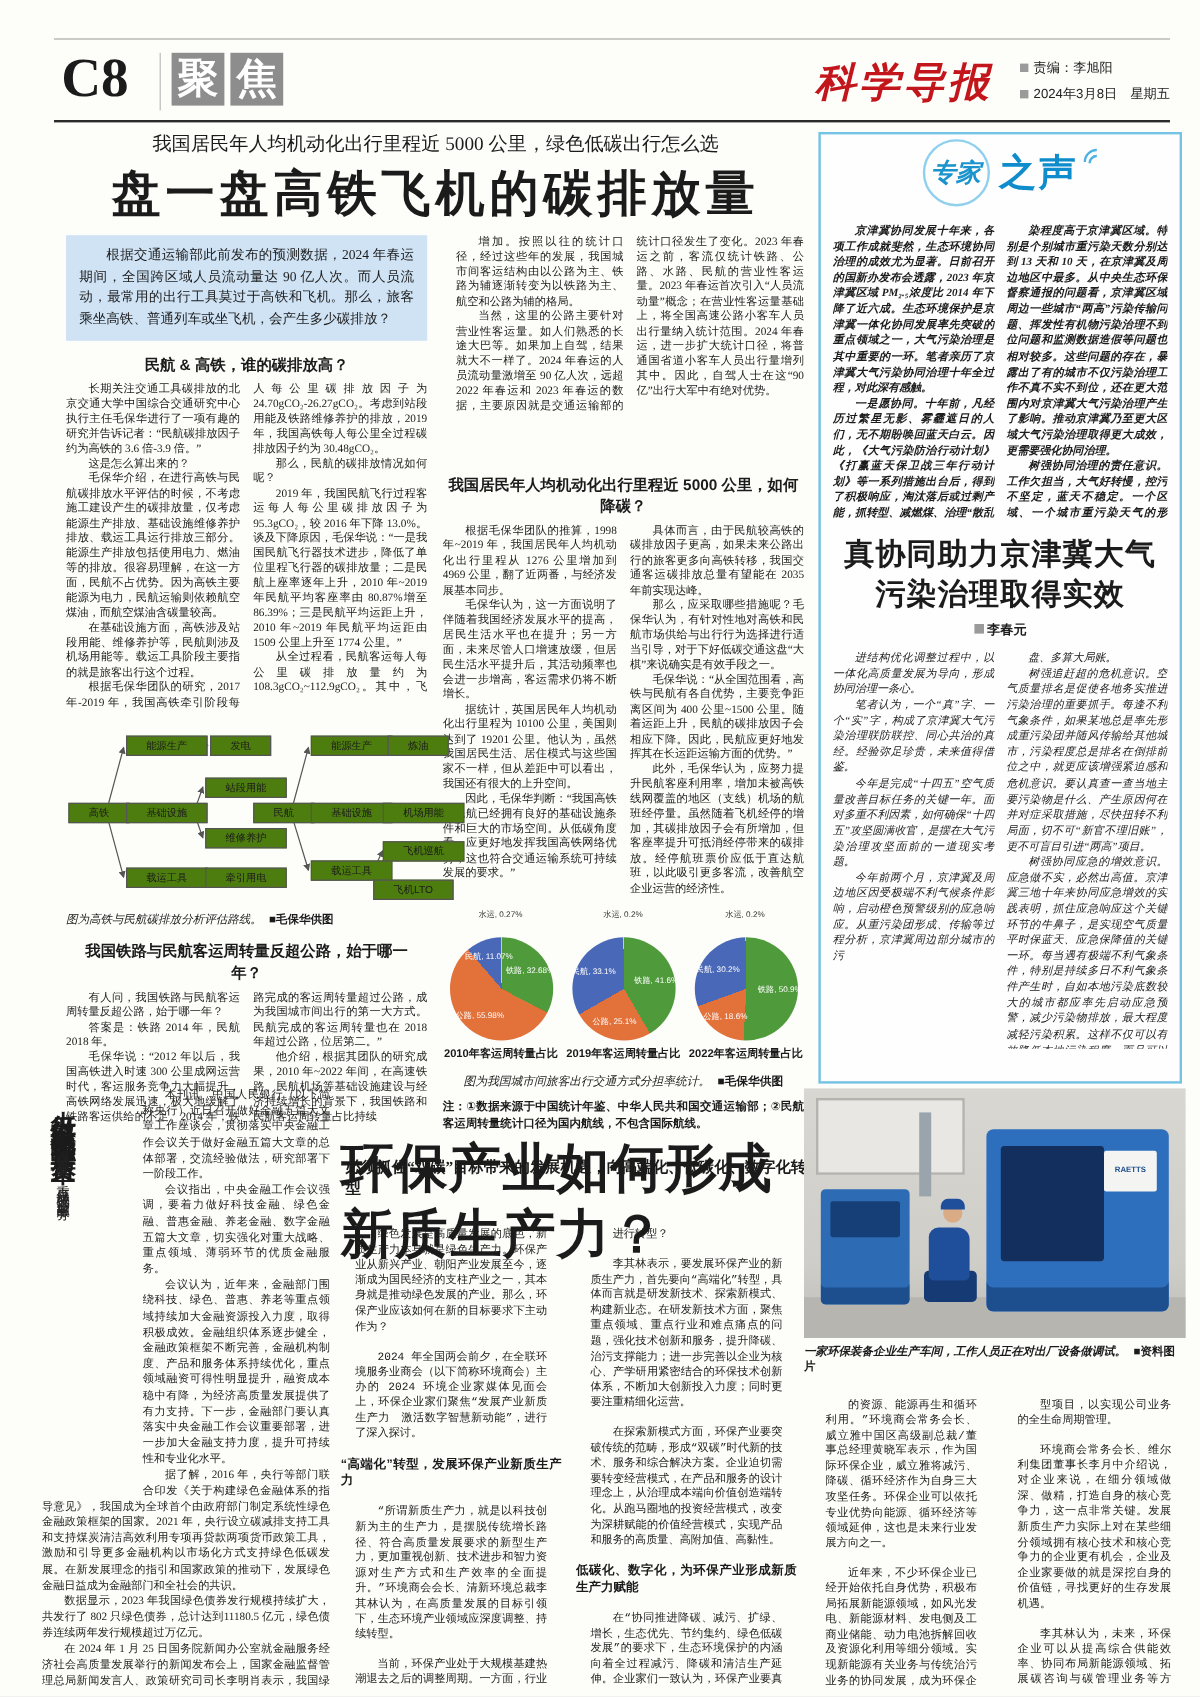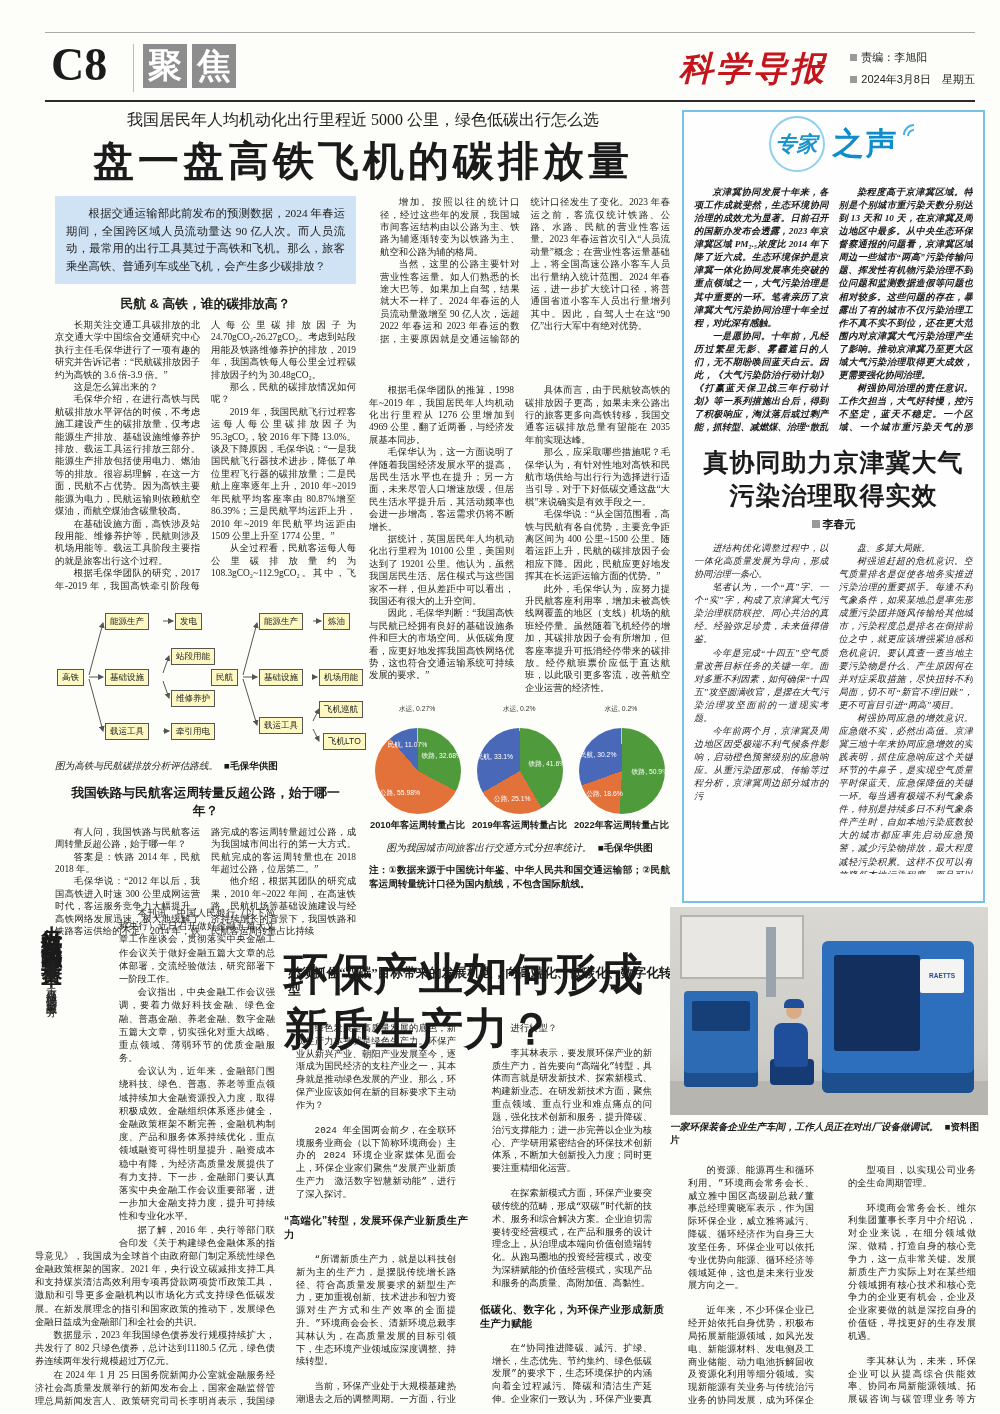--- a/index.html
+++ b/index.html
@@ -32,22 +32,22 @@
             font-family:"Liberation Sans",sans-serif;line-height:1.4;}
   .cols2{columns:2;column-gap:11px;font-size:9.4px;line-height:1.32;text-align:justify;overflow:hidden;}
   .cols2 p{margin:0;text-indent:2em;}
   #s1text{height:276px;}
   #s2text{height:128px;}
   #contText{height:188px;margin-left:11px;}
   #s3text{height:322px;}
   
   #diag{position:relative;height:152px;margin-top:8px;}
   #diag svg{position:absolute;left:0;top:0;}
-  .dbox{position:absolute;border:1px solid #555;background:#fef9c3;font-size:8.5px;line-height:1;
-        padding:3px 4px;white-space:nowrap;font-family:"Liberation Sans",sans-serif;}
+  .dbox{position:absolute;border:1px solid #555;background:#4d7c0f;font-size:8.5px;line-height:1;
+        padding:3px 16px;white-space:nowrap;font-family:"Liberation Sans",sans-serif;}
   .dcap{font-size:9.6px;text-align:left;margin-top:5px;}
   .dcap .cap-i{font-style:italic;}
   .dcap .credit{font-weight:bold;margin-left:6px;font-style:normal;}
   
   .pies{display:flex;justify-content:space-between;margin-top:10px;}
   .pie-wrap{width:97px;text-align:center;padding-top:12px;}
   .pie{width:86px;height:86px;border-radius:50%;position:relative;margin:0 auto;}
   .pie-label{position:absolute;transform:translate(-50%,-50%);font-size:6.8px;color:#fff;
              white-space:nowrap;font-family:"Liberation Sans",sans-serif;}
   .pie-label.outside{color:#333;}
@@ -189,39 +189,40 @@
           <div class="dbox" style="left:116px;top:45px;">站段用能</div>
           <div class="dbox" style="left:116px;top:87px;">维修养护</div>
           <div class="dbox" style="left:116px;top:120px;">牵引用电</div>
           <div class="dbox" style="left:156px;top:66px;">民航</div>
           <div class="dbox" style="left:204px;top:10px;">能源生产</div>
           <div class="dbox" style="left:204px;top:66px;">基础设施</div>
           <div class="dbox" style="left:204px;top:114px;">载运工具</div>
           <div class="dbox" style="left:268px;top:10px;">炼油</div>
           <div class="dbox" style="left:264px;top:66px;">机场用能</div>
           <div class="dbox" style="left:264px;top:98px;">飞机巡航</div>
-          <div class="dbox" style="left:268px;top:130px;">飞机LTO</div>
+          <div class="dbox" style="left:256px;top:130px;">飞机LTO</div>
         </div>
         <div class="dcap">
           <span class="cap-i">图为高铁与民航碳排放分析评估路线。</span><span class="credit">■毛保华供图</span>
         </div>
         <div class="sec-head">我国铁路与民航客运周转量反超公路，始于哪一年？</div>
         <div id="s2text" class="cols2">
             <p>有人问，我国铁路与民航客运周转量反超公路，始于哪一年？</p>
             <p>答案是：铁路 2014 年，民航 2018 年。</p>
             <p>毛保华说：“2012 年以后，我国高铁进入时速 300 公里成网运营时代，客运服务竞争力大幅提升，高铁网络发展迅速，极大地缓解了铁路客运供给的不足。2014 年，铁路完成的客运周转量超过公路，成为我国城市间出行的第一大方式。民航完成的客运周转量也在 2018 年超过公路，位居第二。”</p>
             <p>他介绍，根据其团队的研究成果，2010 年~2022 年间，在高速铁路、民航机场等基础设施建设与经济持续增长的背景下，我国铁路和民航客运周转量占比持续</p>
           </div>
       </div>
 
       <div class="half">
         <div id="contText" class="cols2">
             <p>增加。按照以往的统计口径，经过这些年的发展，我国城市间客运结构由以公路为主、铁路为辅逐渐转变为以铁路为主、航空和公路为辅的格局。</p>
             <p>当然，这里的公路主要针对营业性客运量。如人们熟悉的长途大巴等。如果加上自驾，结果就大不一样了。2024 年春运的人员流动量激增至 90 亿人次，远超 2022 年春运和 2023 年春运的数据，主要原因就是交通运输部的统计口径发生了变化。2023 年春运之前，客流仅统计铁路、公路、水路、民航的营业性客运量。2023 年春运首次引入“人员流动量”概念；在营业性客运量基础上，将全国高速公路小客车人员出行量纳入统计范围。2024 年春运，进一步扩大统计口径，将普通国省道小客车人员出行量增列其中。因此，自驾人士在这“90 亿”出行大军中有绝对优势。</p>
           </div>
+        <div class="sec-head">我国居民年人均机动化出行里程近 5000 公里，如何降碳？</div>
         <div id="s3text" class="cols2">
             <p>根据毛保华团队的推算，1998 年~2019 年，我国居民年人均机动化出行里程从 1276 公里增加到 4969 公里，翻了近两番，与经济发展基本同步。</p>
             <p>毛保华认为，这一方面说明了伴随着我国经济发展水平的提高，居民生活水平也在提升；另一方面，未来尽管人口增速放缓，但居民生活水平提升后，其活动频率也会进一步增高，客运需求仍将不断增长。</p>
             <p>据统计，英国居民年人均机动化出行里程为 10100 公里，美国则达到了 19201 公里。他认为，虽然我国居民生活、居住模式与这些国家不一样，但从差距中可以看出，我国还有很大的上升空间。</p>
             <p>因此，毛保华判断：“我国高铁与民航已经拥有良好的基础设施条件和巨大的市场空间。从低碳角度看，应更好地发挥我国高铁网络优势，这也符合交通运输系统可持续发展的要求。”</p>
             <p>具体而言，由于民航较高铁的碳排放因子更高，如果未来公路出行的旅客更多向高铁转移，我国交通客运碳排放总量有望能在 2035 年前实现达峰。</p>
             <p>那么，应采取哪些措施呢？毛保华认为，有针对性地对高铁和民航市场供给与出行行为选择进行适当引导，对于下好低碳交通这盘“大棋”来说确实是有效手段之一。</p>
             <p>毛保华说：“从全国范围看，高铁与民航有各自优势，主要竞争距离区间为 400 公里~1500 公里。随着运距上升，民航的碳排放因子会相应下降。因此，民航应更好地发挥其在长运距运输方面的优势。”</p>
             <p>此外，毛保华认为，应努力提升民航客座利用率，增加未被高铁线网覆盖的地区（支线）机场的航班经停量。虽然随着飞机经停的增加，其碳排放因子会有所增加，但客座率提升可抵消经停带来的碳排放。经停航班票价应低于直达航班，以此吸引更多客流，改善航空企业运营的经济性。</p>
           </div>

